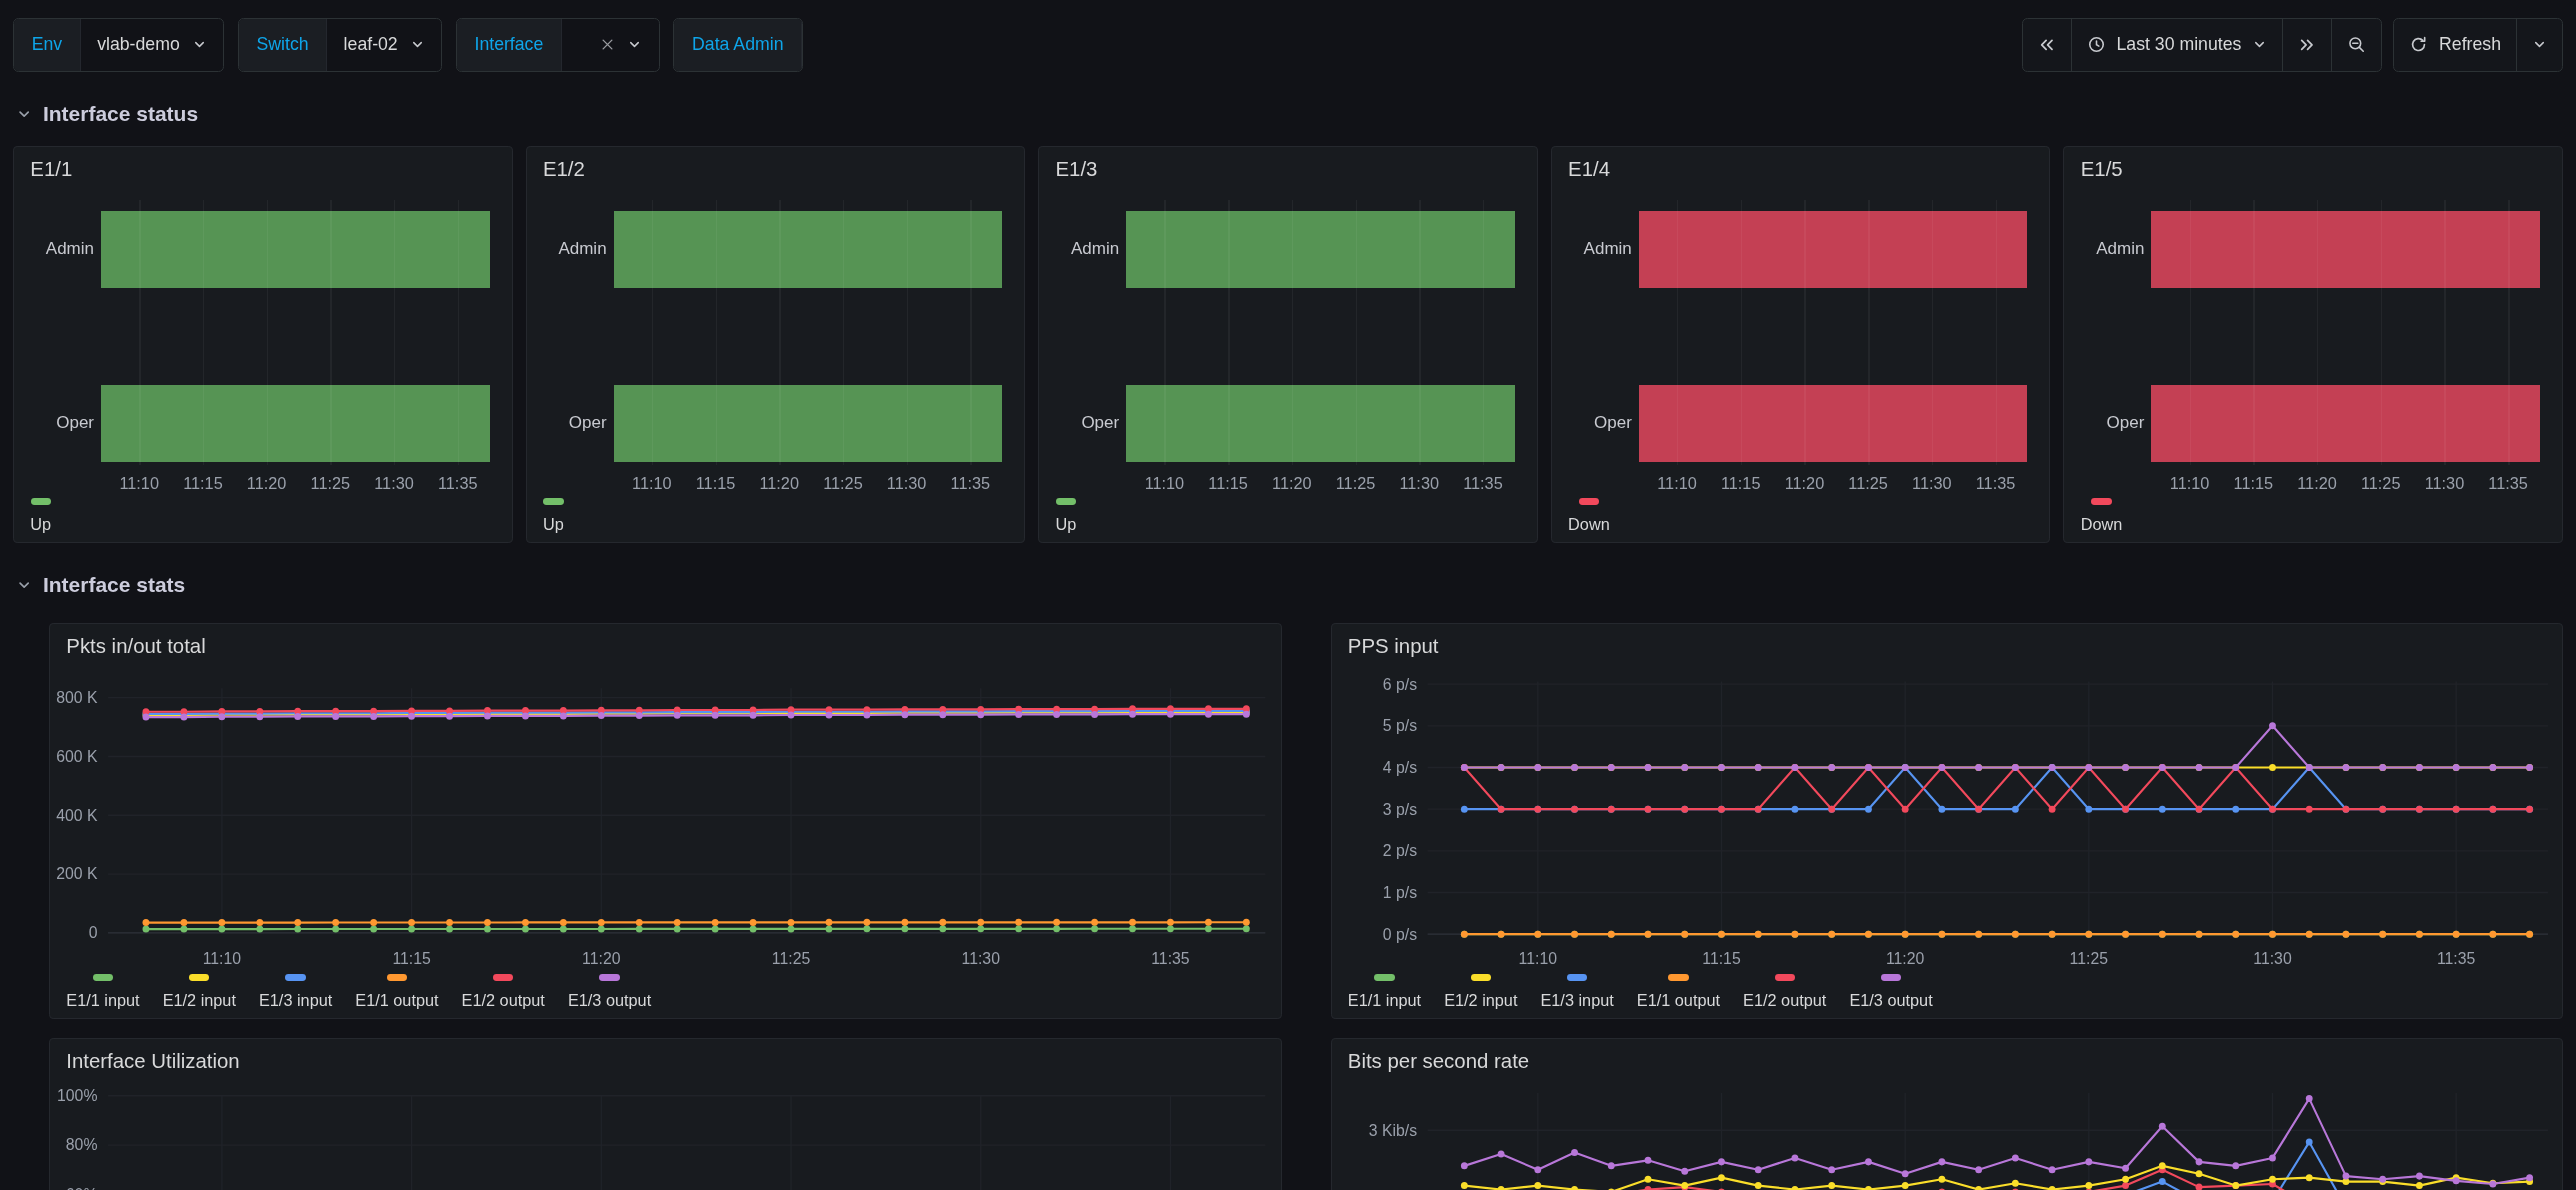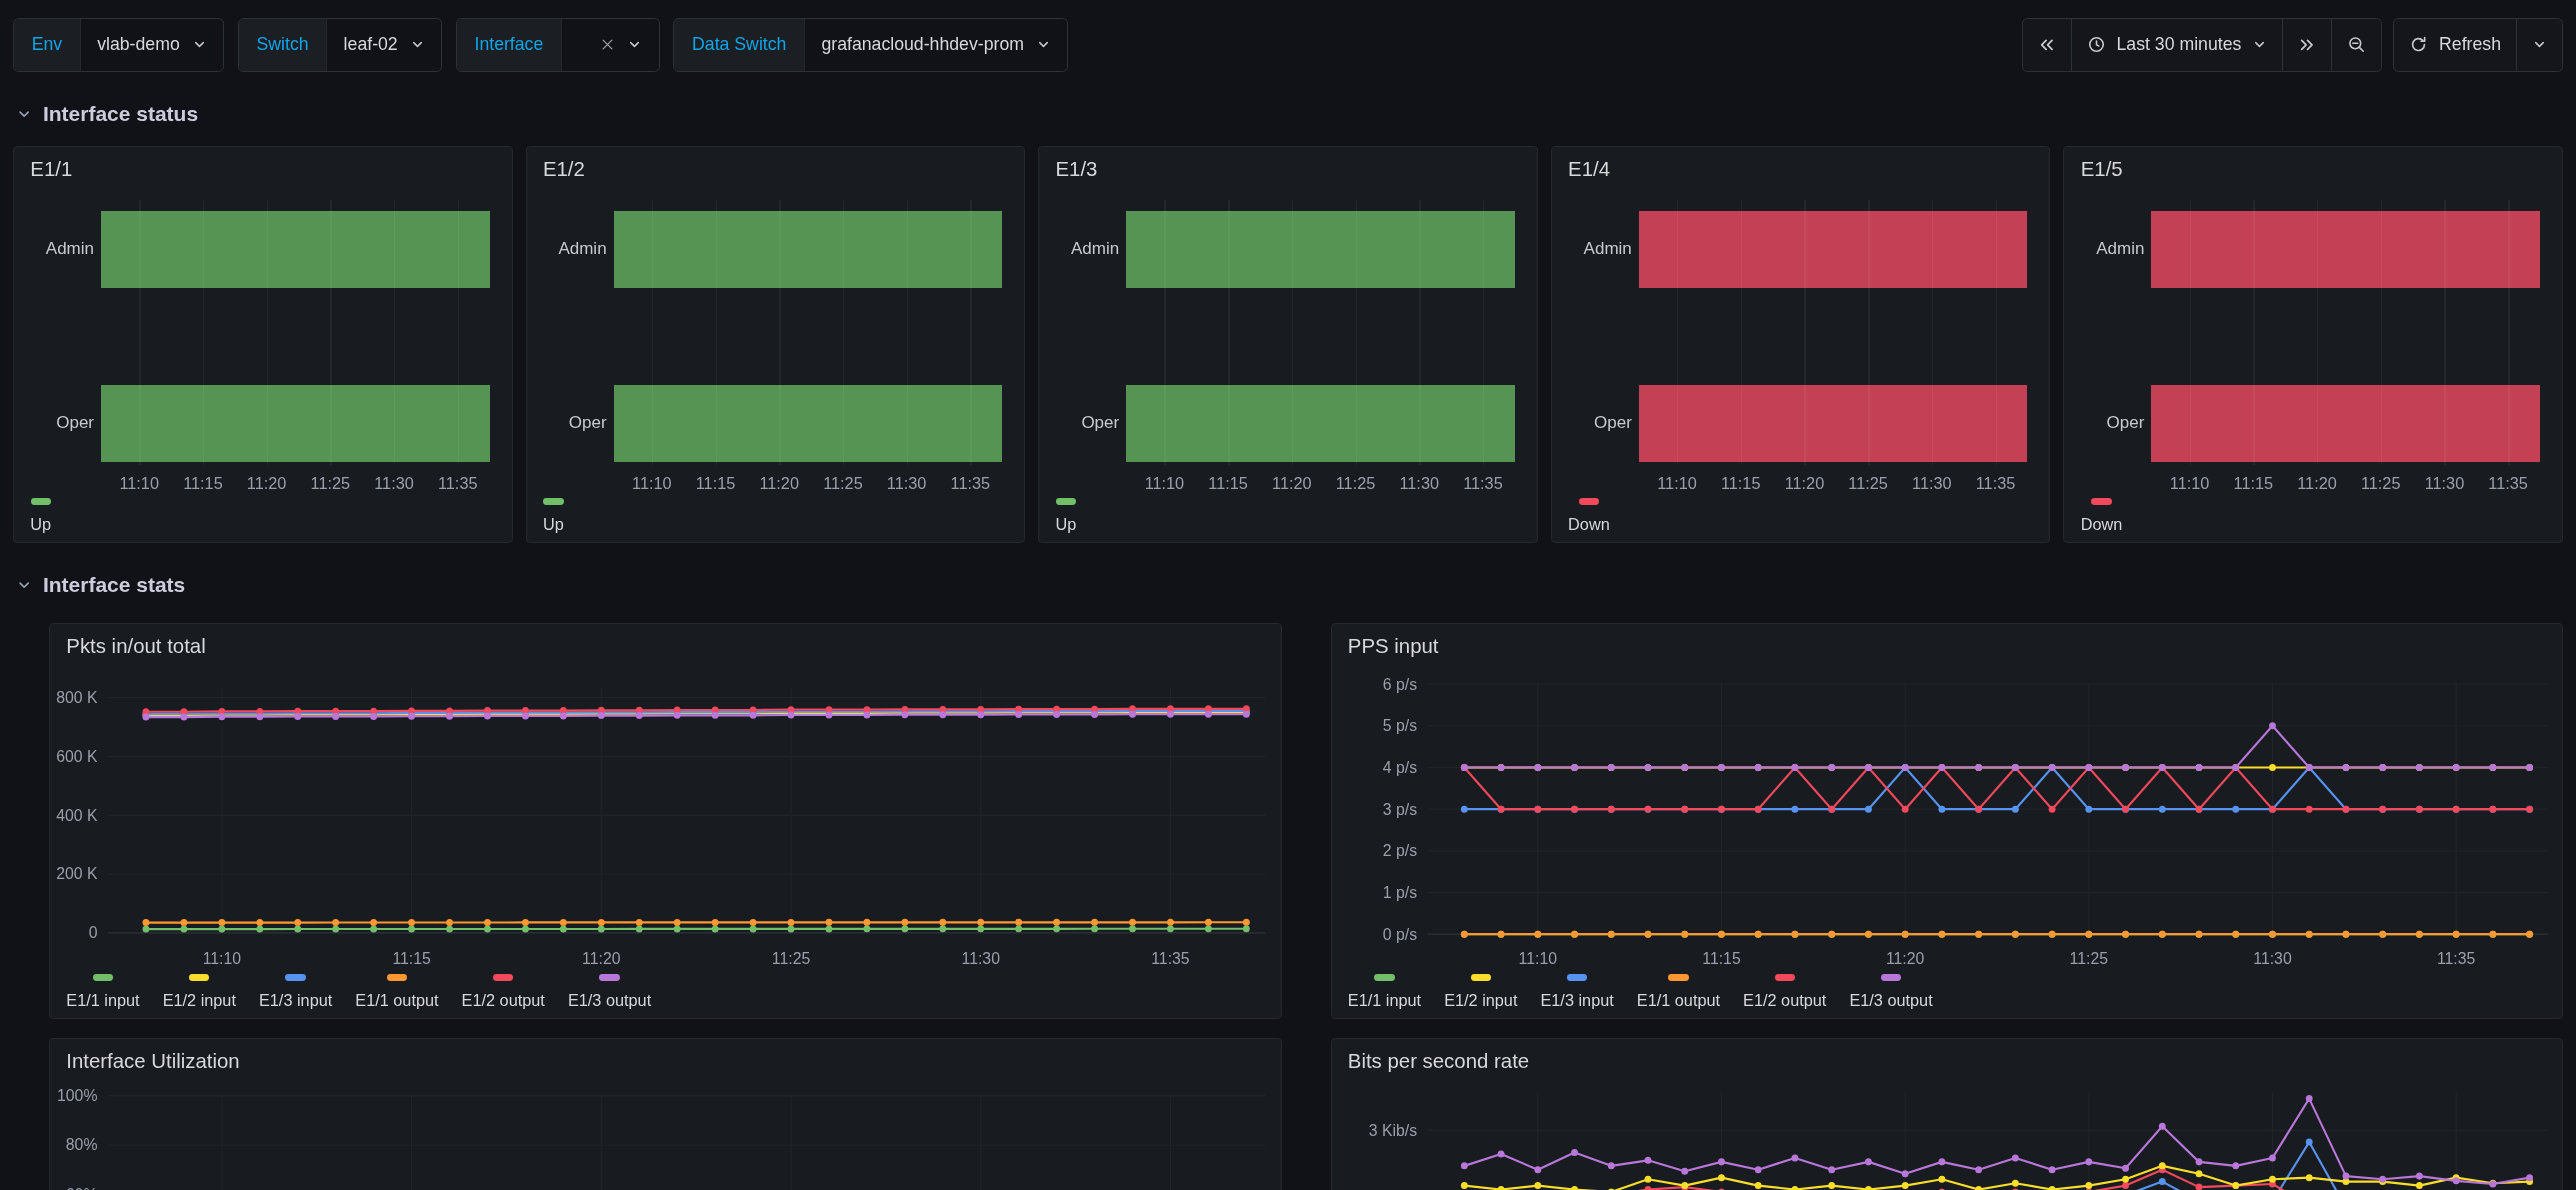--- a/index.html
+++ b/index.html
@@ -92,29 +92,21 @@
         </span>
       <span class="icon">
           <svg width="15" height="15" viewBox="0 0 24 24" fill="none" stroke="currentColor" stroke-width="2.4" stroke-linecap="round" stroke-linejoin="round">
             <path d="M6 9l6 6 6-6"></path>
           </svg>
         </span>
     </div>
   </div>
 
   <div class="ctl">
-    <div class="ctl-label">Data Switch</div>
-    <div class="ctl-value">
-      <span>grafanacloud-hhdev-prom</span>
-      <span class="icon">
-          <svg width="15" height="15" viewBox="0 0 24 24" fill="none" stroke="currentColor" stroke-width="2.4" stroke-linecap="round" stroke-linejoin="round">
-            <path d="M6 9l6 6 6-6"></path>
-          </svg>
-        </span>
-    </div>
+    <div class="ctl-label">Data Admin</div>
   </div>
 
   <div class="tb-right">
     <div class="btn-group">
       <div class="btn">
         <span class="icon">
             <svg width="17.7" height="17.7" viewBox="0 0 24 24" fill="none" stroke="currentColor" stroke-width="2.4" stroke-linecap="round" stroke-linejoin="round">
               <path d="M11 6l-6 6 6 6"></path>
               <path d="M19 6l-6 6 6 6"></path>
             </svg>

